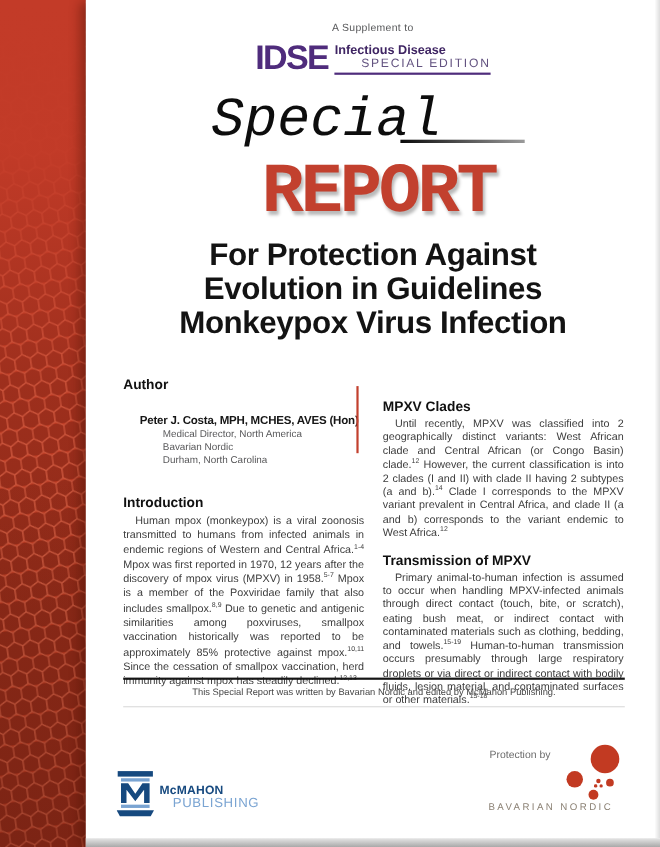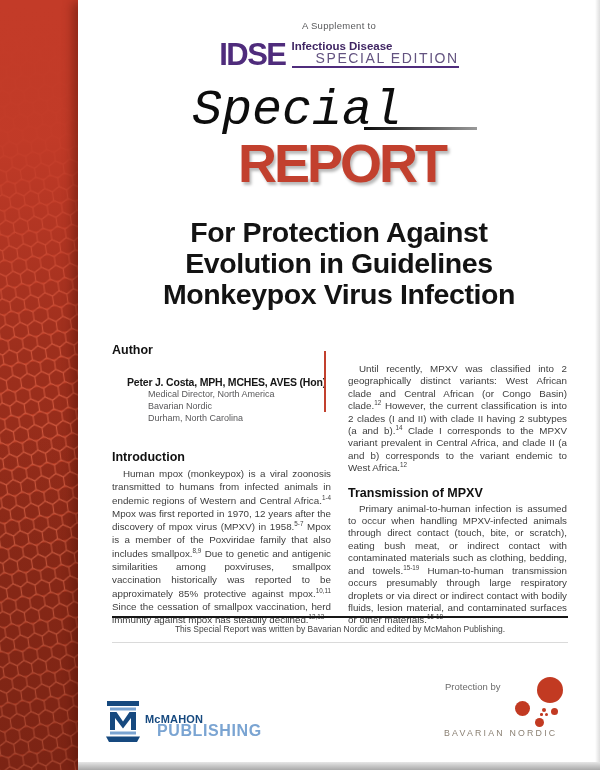--- a/index.html
+++ b/index.html
@@ -16,34 +16,34 @@
     position:absolute;left:78px;top:0;width:522px;height:770px;background:#ffffff;
     box-shadow:-7px 0 10px -2px rgba(70,15,5,0.45);
   }
   .page-right-shade{position:absolute;right:0;top:0;bottom:8px;width:5px;
     background:linear-gradient(to right,rgba(0,0,0,0),rgba(0,0,0,0.13));}
   .page-bottom-edge{position:absolute;left:0;right:0;bottom:0;height:8px;
     background:linear-gradient(to bottom,#e6e6e6,#a9a9a9);}
   
   .supplement{position:absolute;top:20px;left:0;right:0;text-align:center;
     font-size:9.5px;color:#58595b;letter-spacing:0.3px;}
-  .idse{position:absolute;top:40px;left:0;right:0;display:flex;justify-content:center;align-items:flex-end;}
+  .idse{position:absolute;top:40px;left:0;right:0;display:flex;justify-content:center;align-items:flex-start;}
   .idse-acronym{font-size:31px;font-weight:bold;color:var(--idse_purple,#4f2c7c);
     letter-spacing:-1.5px;line-height:26px;}
   .idse-right{margin-left:6px;border-bottom:2.5px solid var(--idse_purple,#4f2c7c);padding-bottom:3px;}
   .idse-name{font-size:11.5px;font-weight:bold;color:#3f2563;line-height:12px;}
-  .idse-edition{font-size:14px;letter-spacing:1.6px;color:#635380;line-height:10px;margin-top:1px;padding-left:24px;}
+  .idse-edition{font-size:11px;letter-spacing:1.6px;color:#635380;line-height:10px;margin-top:1px;padding-left:24px;}
   
   .special{position:absolute;left:114px;top:86px;font-family:Liberation Mono, monospace;
     font-style:italic;font-size:50px;line-height:50px;color:#0d0d0d;}
   .special-rule{position:absolute;left:286px;top:127px;width:113px;height:3px;
     background:linear-gradient(to right,#0a0a0a,#9a9a9a);}
-  .report{position:absolute;left:160px;top:128px;font-size:54px;line-height:70px;
+  .report{position:absolute;left:160px;top:141px;font-size:64px;line-height:70px;
     font-weight:bold;letter-spacing:-3px;color:var(--accent_red,#c2402e);
-    text-shadow:2px 3px 3px rgba(0,0,0,0.28);}
+    text-shadow:2px 3px 3px rgba(0,0,0,0.28);font-family:Liberation Mono, monospace;}
   
   .main-title{position:absolute;top:217px;left:0;right:0;text-align:center;
     font-size:28.5px;line-height:31px;font-weight:bold;letter-spacing:-0.4px;color:#131313;}
   
   .author-box{position:absolute;left:34px;top:344px;width:214px;}
   .author-head{display:flex;align-items:flex-start;flex-direction:column;}
   .author-heading{font-size:12.5px;font-weight:bold;color:#111;line-height:13px;}
   .author-topline{flex:1;height:2px;background:var(--accent_red,#c2402e);margin:6px 0 0 12px;}
   .author-vline{position:absolute;right:0;top:7px;width:2px;height:61px;background:var(--accent_red,#c2402e);}
   .author-name{margin-top:13px;font-size:10.5px;font-weight:bold;color:#161616;letter-spacing:-0.2px;margin-left:15px;}
@@ -60,21 +60,21 @@
   .col p sup{font-size:6.3px;line-height:0;}
   
   .footer-note{position:absolute;left:34px;top:616px;width:456px;text-align:center;
     border-top:2px solid #161616;border-bottom:1px solid #dadada;
     padding:6px 0 8px 0;font-size:8.5px;color:#454545;}
   
   .mcmahon{position:absolute;left:28px;top:701px;display:flex;align-items:center;}
   .mcmahon-text{margin-left:5px;}
   .mcmahon-line1{font-size:11px;font-weight:bold;color:var(--mcmahon_dark_blue,#16497f);
     letter-spacing:0.2px;line-height:12px;}
-  .mcmahon-line2{font-size:16px;font-weight:bold;color:var(--mcmahon_light_blue,#7aa4d2);
+  .mcmahon-line2{font-size:12px;font-weight:normal;color:var(--mcmahon_light_blue,#7aa4d2);
     letter-spacing:0.6px;line-height:11px;padding-left:12px;}
   
   .sponsored-by{position:absolute;left:367px;top:681px;font-size:9.5px;color:#6b6b6b;}
   .bn-dot{position:absolute;border-radius:50%;background:var(--bn_red,#c23a22);}
   .bn-wordmark{position:absolute;left:366px;top:728px;font-size:8.8px;letter-spacing:2.2px;
     color:var(--bn_text,#8b8174);white-space:nowrap;}
 </style>
 </head>
 <body>
 
@@ -142,20 +142,21 @@
       <div class="author-meta">Bavarian Nordic</div>
       <div class="author-meta">Durham, North Carolina</div>
     </div>
 
     <div class="col col-left">
       <h3 class="sec-heading">Introduction</h3>
       <p>Human mpox (monkeypox) is a viral zoonosis transmitted to humans from infected animals in endemic regions of Western and Central Africa.<sup>1-4</sup> Mpox was first reported in 1970, 12 years after the discovery of mpox virus (MPXV) in 1958.<sup>5-7</sup> Mpox is a member of the Poxviridae family that also includes smallpox.<sup>8,9</sup> Due to genetic and antigenic similarities among poxviruses, smallpox vaccination historically was reported to be approximately 85% protective against mpox.<sup>10,11</sup> Since the cessation of smallpox vaccination, herd immunity against mpox has steadily declined.<sup>12,13</sup></p>
     </div>
 
     <div class="col col-right">
+      <h3 class="sec-heading">MPXV Clades</h3>
       <p>Until recently, MPXV was classified into 2 geographically distinct variants: West African clade and Central African (or Congo Basin) clade.<sup>12</sup> However, the current classification is into 2 clades (I and II) with clade II having 2 subtypes (a and b).<sup>14</sup> Clade I corresponds to the MPXV variant prevalent in Central Africa, and clade II (a and b) corresponds to the variant endemic to West Africa.<sup>12</sup></p>
       <h3 class="sec-heading second">Transmission of MPXV</h3>
       <p>Primary animal-to-human infection is assumed to occur when handling MPXV-infected animals through direct contact (touch, bite, or scratch), eating bush meat, or indirect contact with contaminated materials such as clothing, bedding, and towels.<sup>15-19</sup> Human-to-human transmission occurs presumably through large respiratory droplets or via direct or indirect contact with bodily fluids, lesion material, and contaminated surfaces or other materials.<sup>15-18</sup></p>
     </div>
 
     <div class="footer-note">This Special Report was written by Bavarian Nordic and edited by McMahon Publishing.</div>
 
     <div class="mcmahon">
       <span>
         <svg width="34" height="42" viewBox="0 0 34 42" aria-hidden="true">

